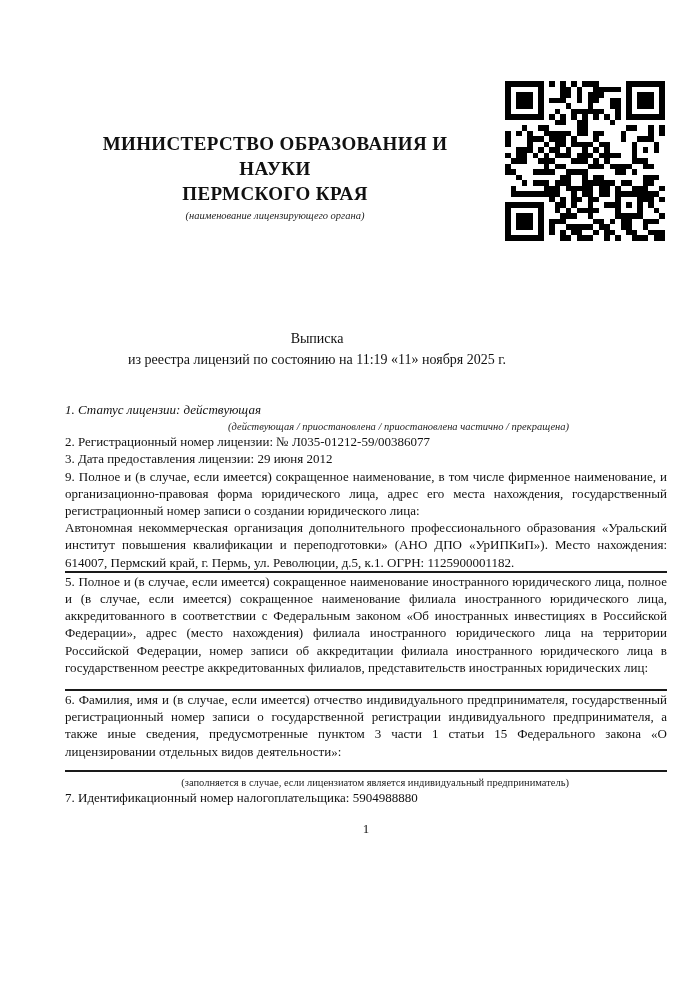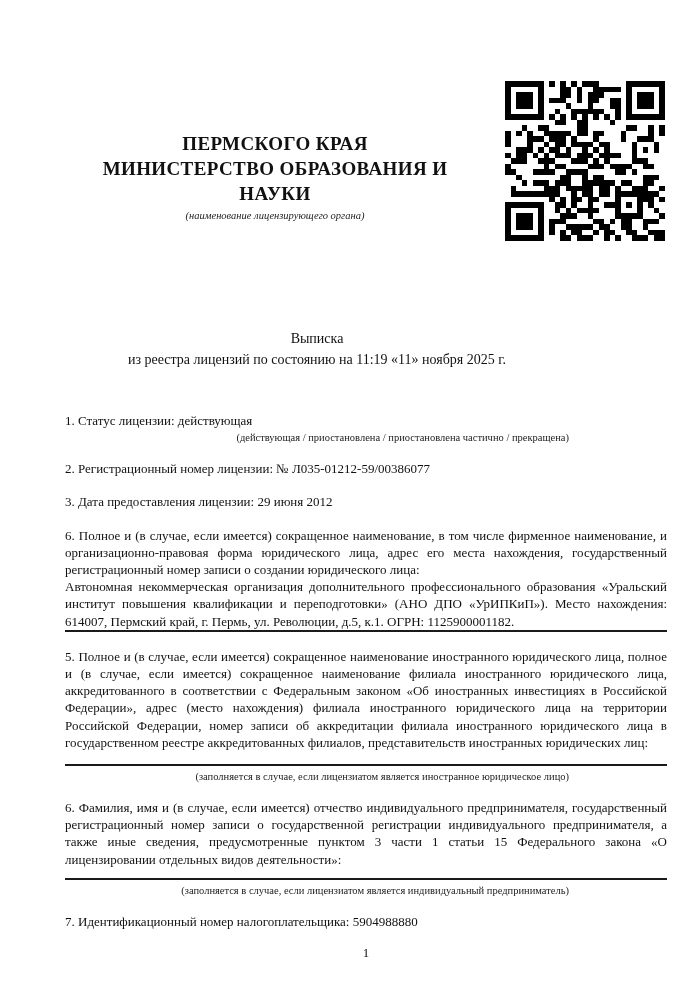--- a/index.html
+++ b/index.html
@@ -15,22 +15,22 @@
   
   .header{margin-top:131px;width:420px;text-align:center;}
   .header-line{font-weight:bold;font-size:19px;line-height:25px;letter-spacing:0.4px;}
   .header-caption{font-size:10.5px;line-height:13px;margin-top:3px;color:#222;font-style:italic;}
   
   .qr{position:absolute;left:505px;top:80px;width:160px;height:162px;}
   .qr svg{display:block;width:160px;height:162px;}
   
   .title{margin-top:106px;text-align:center;margin-right:98px;font-size:14px;line-height:21px;}
   
-  .item{margin-top:16px;}
-  .item.first{margin-top:42px;}
+  .item{margin-top:0;}
+  .item.first{margin-top:31px;font-style:italic;}
   .just{text-align:justify;}
   .caption{
     font-size:10.5px;line-height:13px;text-align:right;
     margin-right:98px;margin-top:2px;color:#222;
   }
   .rule{border-top:2px solid #1a1a1a;height:0;}
   .rule.gap{margin-top:13px;}
   .rule.gap-sm{margin-top:10px;}
   .caption-after-rule{margin-top:4px;}
   .page-number{margin-top:14px;text-align:center;font-size:13px;}
@@ -459,22 +459,22 @@
       <rect x="24" y="28" width="1" height="1" fill="#000"></rect>
       <rect x="25" y="28" width="1" height="1" fill="#000"></rect>
       <rect x="27" y="28" width="1" height="1" fill="#000"></rect>
       <rect x="28" y="28" width="1" height="1" fill="#000"></rect>
     </svg>
 </div>
 
 <div class="content">
 
   <div class="header">
+    <div class="header-line">МИНИСТЕРСТВО ОБРАЗОВАНИЯ И НАУКИ</div>
     <div class="header-line">ПЕРМСКОГО КРАЯ</div>
-    <div class="header-line">МИНИСТЕРСТВО ОБРАЗОВАНИЯ И НАУКИ</div>
     <div class="header-caption">(наименование лицензирующего органа)</div>
   </div>
 
   <div class="title">
     <div>Выписка</div>
     <div>из реестра лицензий по состоянию на 11:19 «11» ноября 2025 г.</div>
   </div>
 
   <div class="item first">
     <div>1. Статус лицензии: действующая</div>
@@ -483,29 +483,28 @@
 
   <div class="item">
     <div>2. Регистрационный номер лицензии: № Л035-01212-59/00386077</div>
   </div>
 
   <div class="item">
     <div>3. Дата предоставления лицензии: 29 июня 2012</div>
   </div>
 
   <div class="item">
-    <div class="just">6. Полное и (в случае, если имеется) сокращенное наименование, в том числе фирменное наименование, и организационно-правовая форма юридического лица, адрес его места нахождения, государственный регистрационный номер записи о создании юридического лица:</div>
+    <div class="just">9. Полное и (в случае, если имеется) сокращенное наименование, в том числе фирменное наименование, и организационно-правовая форма юридического лица, адрес его места нахождения, государственный регистрационный номер записи о создании юридического лица:</div>
     <div class="just">Автономная некоммерческая организация дополнительного профессионального образования «Уральский институт повышения квалификации и переподготовки» (АНО ДПО «УрИПКиП»). Место нахождения: 614007, Пермский край, г. Пермь, ул. Революции, д.5, к.1. ОГРН: 1125900001182.</div>
     <div class="rule"></div>
   </div>
 
   <div class="item">
     <div class="just">5. Полное и (в случае, если имеется) сокращенное наименование иностранного юридического лица, полное и (в случае, если имеется) сокращенное наименование филиала иностранного юридического лица, аккредитованного в соответствии с Федеральным законом «Об иностранных инвестициях в Российской Федерации», адрес (место нахождения) филиала иностранного юридического лица на территории Российской Федерации, номер записи об аккредитации филиала иностранного юридического лица в государственном реестре аккредитованных филиалов, представительств иностранных юридических лиц:</div>
     <div class="rule gap"></div>
-    <div class="caption caption-after-rule">(заполняется в случае, если лицензиатом является иностранное юридическое лицо)</div>
   </div>
 
   <div class="item">
     <div class="just">6. Фамилия, имя и (в случае, если имеется) отчество индивидуального предпринимателя, государственный регистрационный номер записи о государственной регистрации индивидуального предпринимателя, а также иные сведения, предусмотренные пунктом 3 части 1 статьи 15 Федерального закона «О лицензировании отдельных видов деятельности»:</div>
     <div class="rule gap-sm"></div>
     <div class="caption caption-after-rule">(заполняется в случае, если лицензиатом является индивидуальный предприниматель)</div>
   </div>
 
   <div class="item">
     <div>7. Идентификационный номер налогоплательщика: 5904988880</div>

